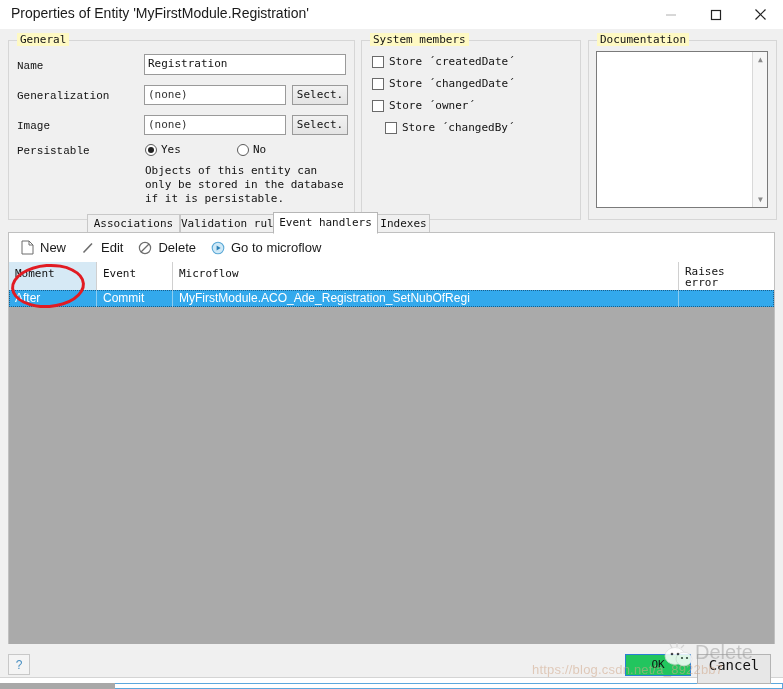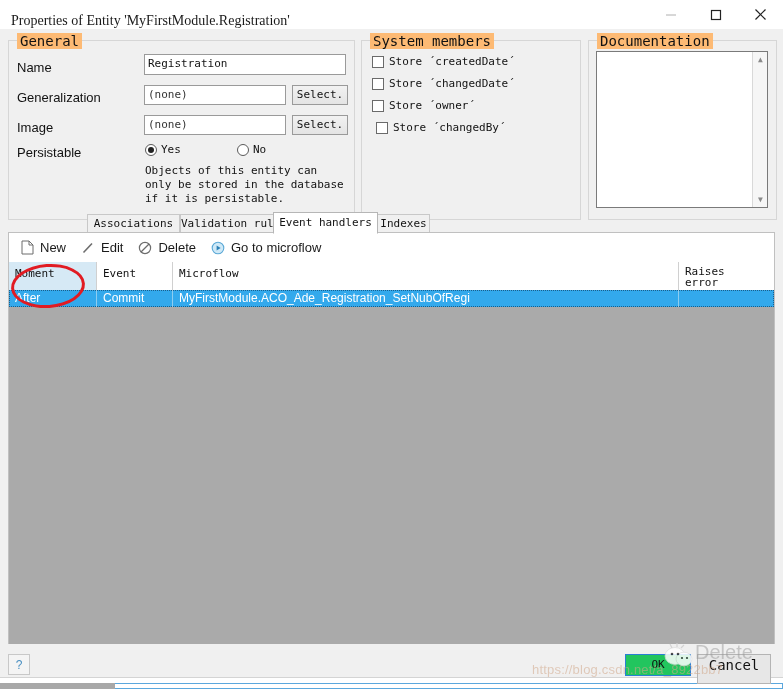--- a/index.html
+++ b/index.html
@@ -17,22 +17,22 @@
   }
 
   
   .titlebar {
     position: absolute; left: 0; top: 0;
     width: 783px; height: 29px;
     background: #ffffff;
     border-bottom: 1px solid #e8e8e8;
   }
   .titlebar-text {
-    position: absolute; left: 11px; top: 13px;
-    font-family: Liberation Serif, serif;
+    position: absolute; left: 11px; top: 5px;
+    font-family: Liberation Sans, sans-serif;
     font-size: 14px; color: #1a1a1a;
     white-space: nowrap;
   }
   .wincontrols { position: absolute; right: 0; top: 0; height: 29px; display: flex; }
   .winbtn {
     width: 45px; height: 29px;
     display: flex; align-items: center; justify-content: center;
   }
   .winbtn svg { display: block; }
 
@@ -40,34 +40,34 @@
   .content {
     position: absolute; left: 0; top: 29px;
     width: 783px; height: 615px;
     background: #f0f0f0;
   }
 
   
   .group { position: absolute; border: 1px solid #d6d6d6; background: transparent; }
   .group-title {
     position: absolute; top: -8px; left: 8px;
-    background: #fdba74; padding: 0 3px;
-    font-size: 14px; color: #111;
+    background: #fef9c3; padding: 0 3px;
+    font-size: 11px; color: #111;
     font-family: "DejaVu Sans Mono", monospace;
     white-space: nowrap;
   }
 
   #general-group { left: 8px; top: 11px; width: 345px; height: 178px; }
   #system-group  { left: 361px; top: 11px; width: 218px; height: 178px; }
   #doc-group     { left: 588px; top: 11px; width: 187px; height: 178px; }
 
   .lbl {
     position: absolute;
-    font-size: 13px; color: #111;
-    font-family: Liberation Sans, sans-serif;
+    font-size: 11px; color: #111;
+    font-family: Liberation Mono, monospace;
     white-space: nowrap;
   }
   .txtfield {
     position: absolute;
     background: #ffffff;
     border: 1px solid #9a9a9a;
     box-sizing: border-box;
     font-size: 11px; color: #111;
     font-family: "DejaVu Sans Mono", monospace;
     padding: 2px 3px;
@@ -382,21 +382,21 @@
         <span class="cb-lbl">Store ´createdDate´</span>
       </div>
       <div class="cb-row" style="left:10px; top:36px;">
         <span class="cb"></span>
         <span class="cb-lbl">Store ´changedDate´</span>
       </div>
       <div class="cb-row" style="left:10px; top:58px;">
         <span class="cb"></span>
         <span class="cb-lbl">Store ´owner´</span>
       </div>
-      <div class="cb-row" style="left:14px; top:80px;">
+      <div class="cb-row" style="left:23px; top:80px;">
         <span class="cb"></span>
         <span class="cb-lbl">Store ´changedBy´</span>
       </div>
     </div>
 
     <div class="group" id="doc-group">
       <div class="group-title">Documentation</div>
       <div class="doc-area">
         <div class="doc-scroll">
           <div class="doc-arrow up">▲</div>

